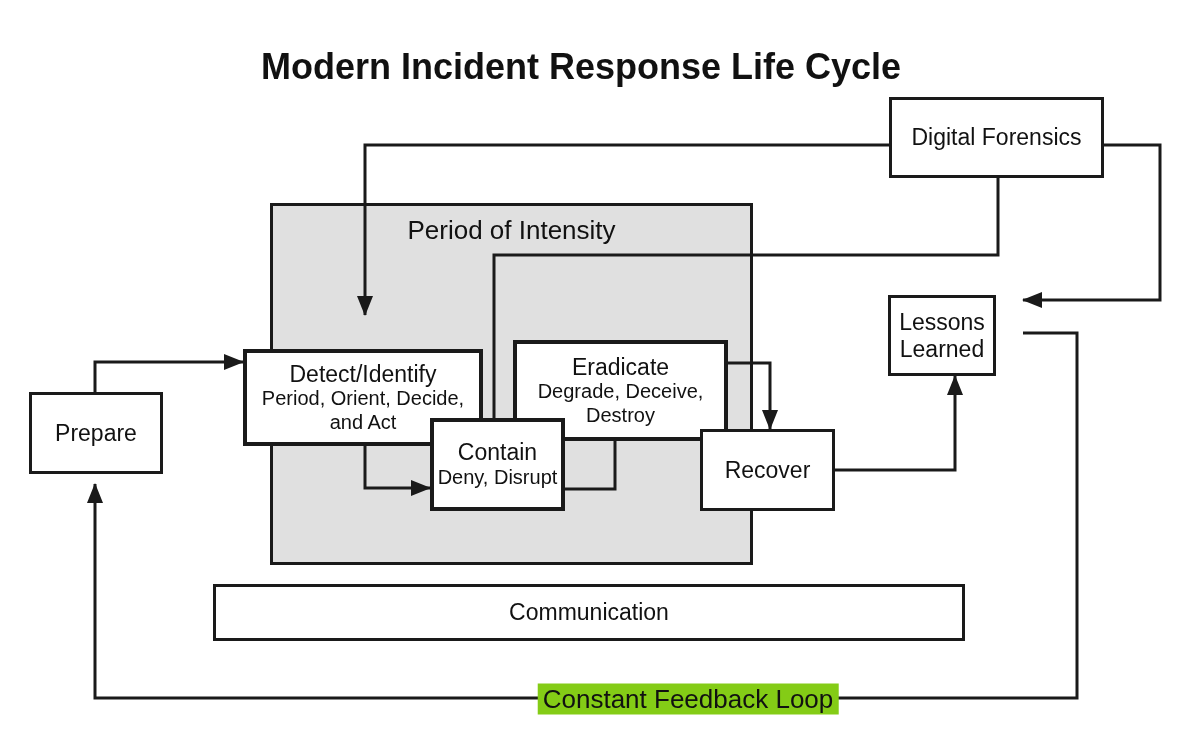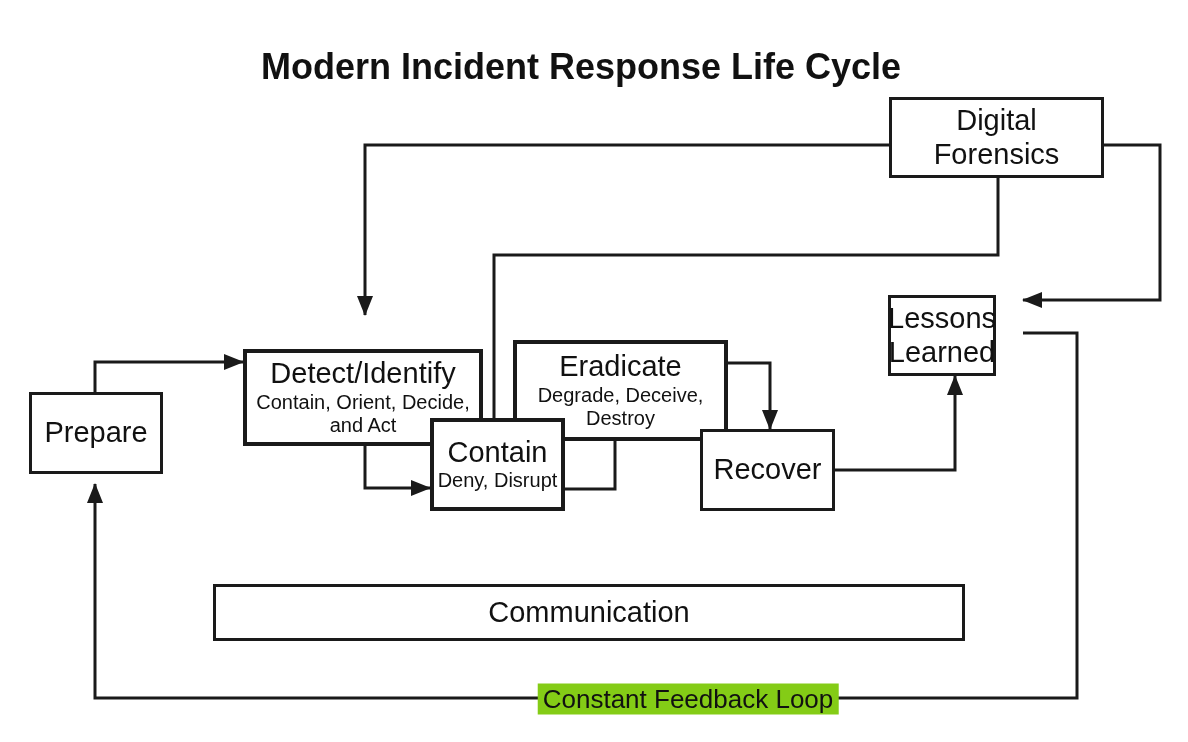--- a/index.html
+++ b/index.html
@@ -61,21 +61,21 @@
     box-sizing: border-box;
     display: flex;
     flex-direction: column;
     align-items: center;
     justify-content: center;
     text-align: center;
     z-index: 3;
   }
   .node.thick { border-width: 4px; }
   .node .label {
-    font-size: 29px;
+    font-size: 23px;
     line-height: 1.15;
     color: #111111;
   }
   .node .sublabel {
     font-size: 20px;
     line-height: 1.18;
     color: #111111;
   }
   .node-prepare   { left: 29px;  top: 392px; width: 134px; height: 82px; }
   .node-detect    { left: 243px; top: 315px; width: 240px; height: 97px; margin-top: 34px; }
@@ -98,20 +98,23 @@
     z-index: 3;
   }
 </style>
 </head>
 <body>
 
 <div class="canvas">
 
   <div class="diagram-title">Modern Incident Response Life Cycle</div>
 
+  <div class="period-box">
+    <div class="period-label">Period of Intensity</div>
+  </div>
 
   <svg class="wires" width="1188" height="742" viewBox="0 0 1188 742">
     <defs>
       <marker id="arrow" markerUnits="userSpaceOnUse" markerWidth="22" markerHeight="18" viewBox="0 0 22 18" refX="20" refY="9" orient="auto">
         <path d="M1,1 L21,9 L1,17 Z" fill="#1a1a1a"></path>
       </marker>
     </defs>
     <g fill="none" stroke="#1a1a1a" stroke-width="3">
       <polyline points="95,402 95,362 243,362" marker-end="url(#arrow)"></polyline>
       <polyline points="889,145 365,145 365,315" marker-end="url(#arrow)"></polyline>
@@ -124,21 +127,21 @@
       <polyline points="1023,333 1077,333 1077,698 95,698 95,484" marker-end="url(#arrow)"></polyline>
     </g>
   </svg>
 
   <div class="node node-prepare">
     <div class="label">Prepare</div>
   </div>
 
   <div class="node node-detect thick">
     <div class="label">Detect/Identify</div>
-    <div class="sublabel">Contain, Orient, Decide, and Act</div>
+    <div class="sublabel">Period, Orient, Decide, and Act</div>
   </div>
 
   <div class="node node-eradicate thick">
     <div class="label">Eradicate</div>
     <div class="sublabel">Degrade, Deceive, Destroy</div>
   </div>
 
   <div class="node node-contain thick">
     <div class="label">Contain</div>
     <div class="sublabel">Deny, Disrupt</div>

